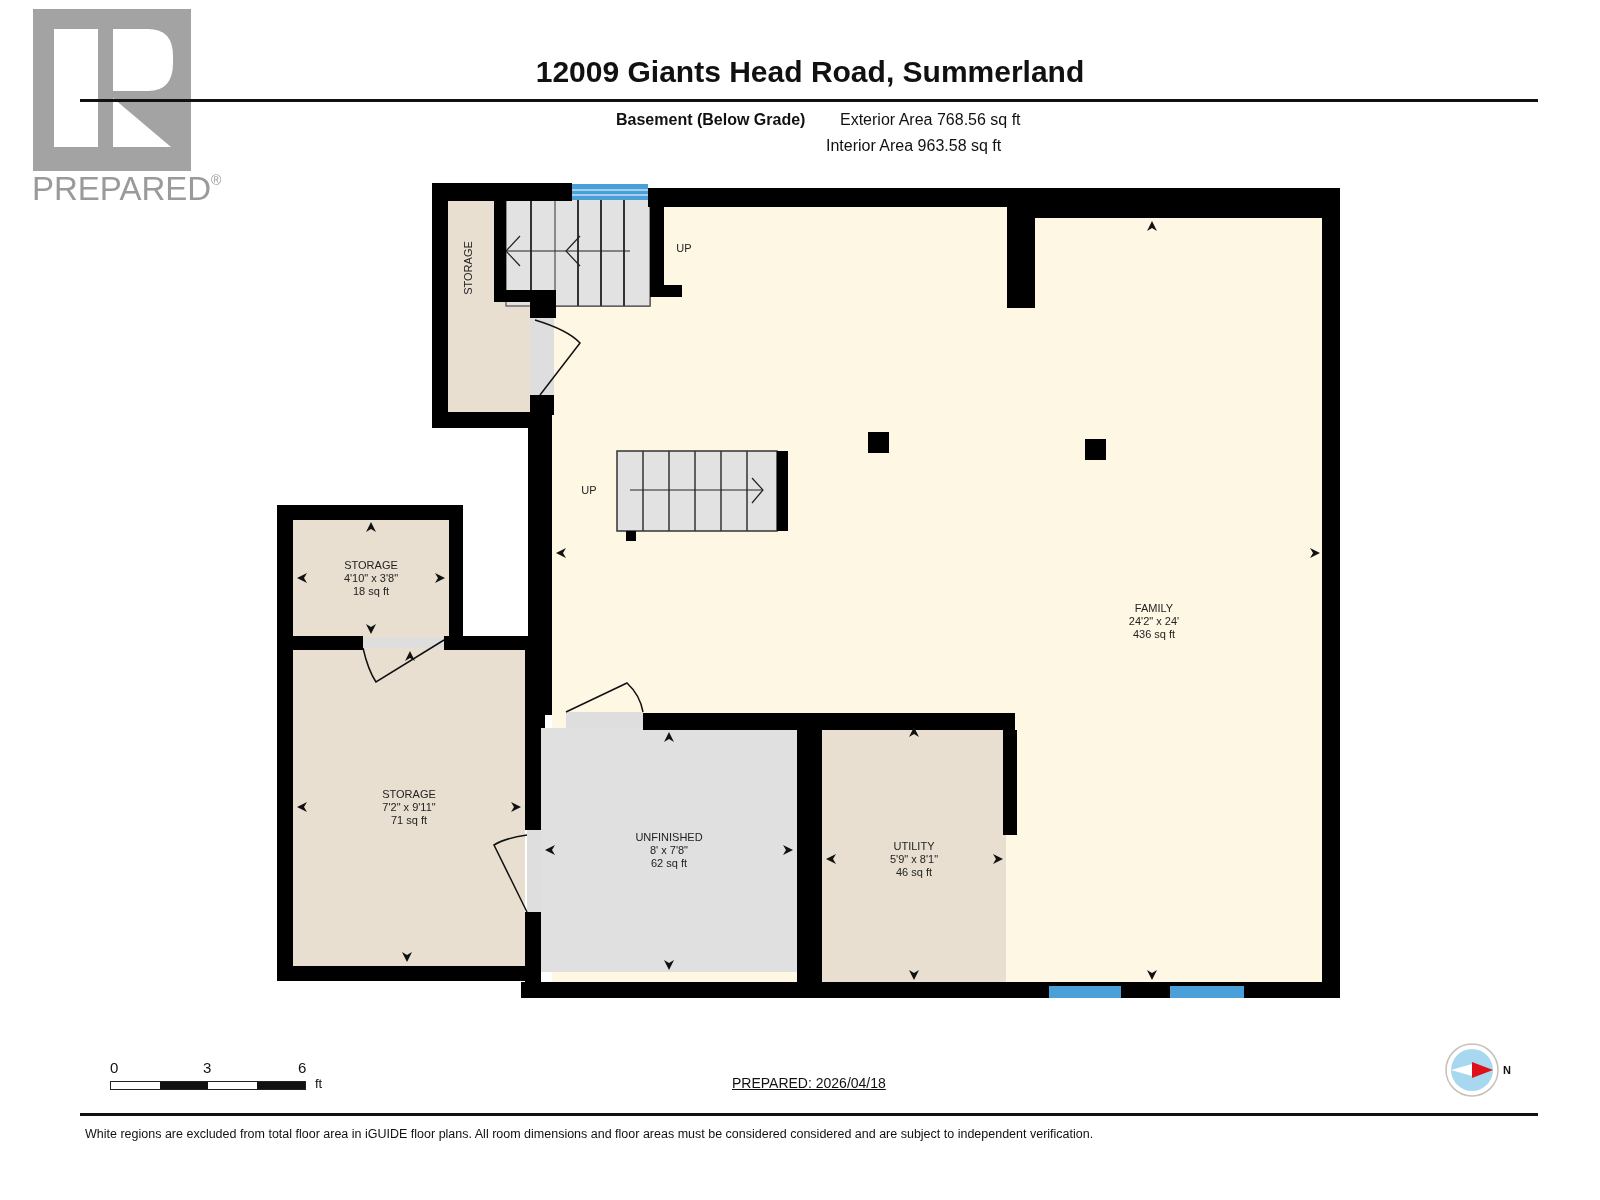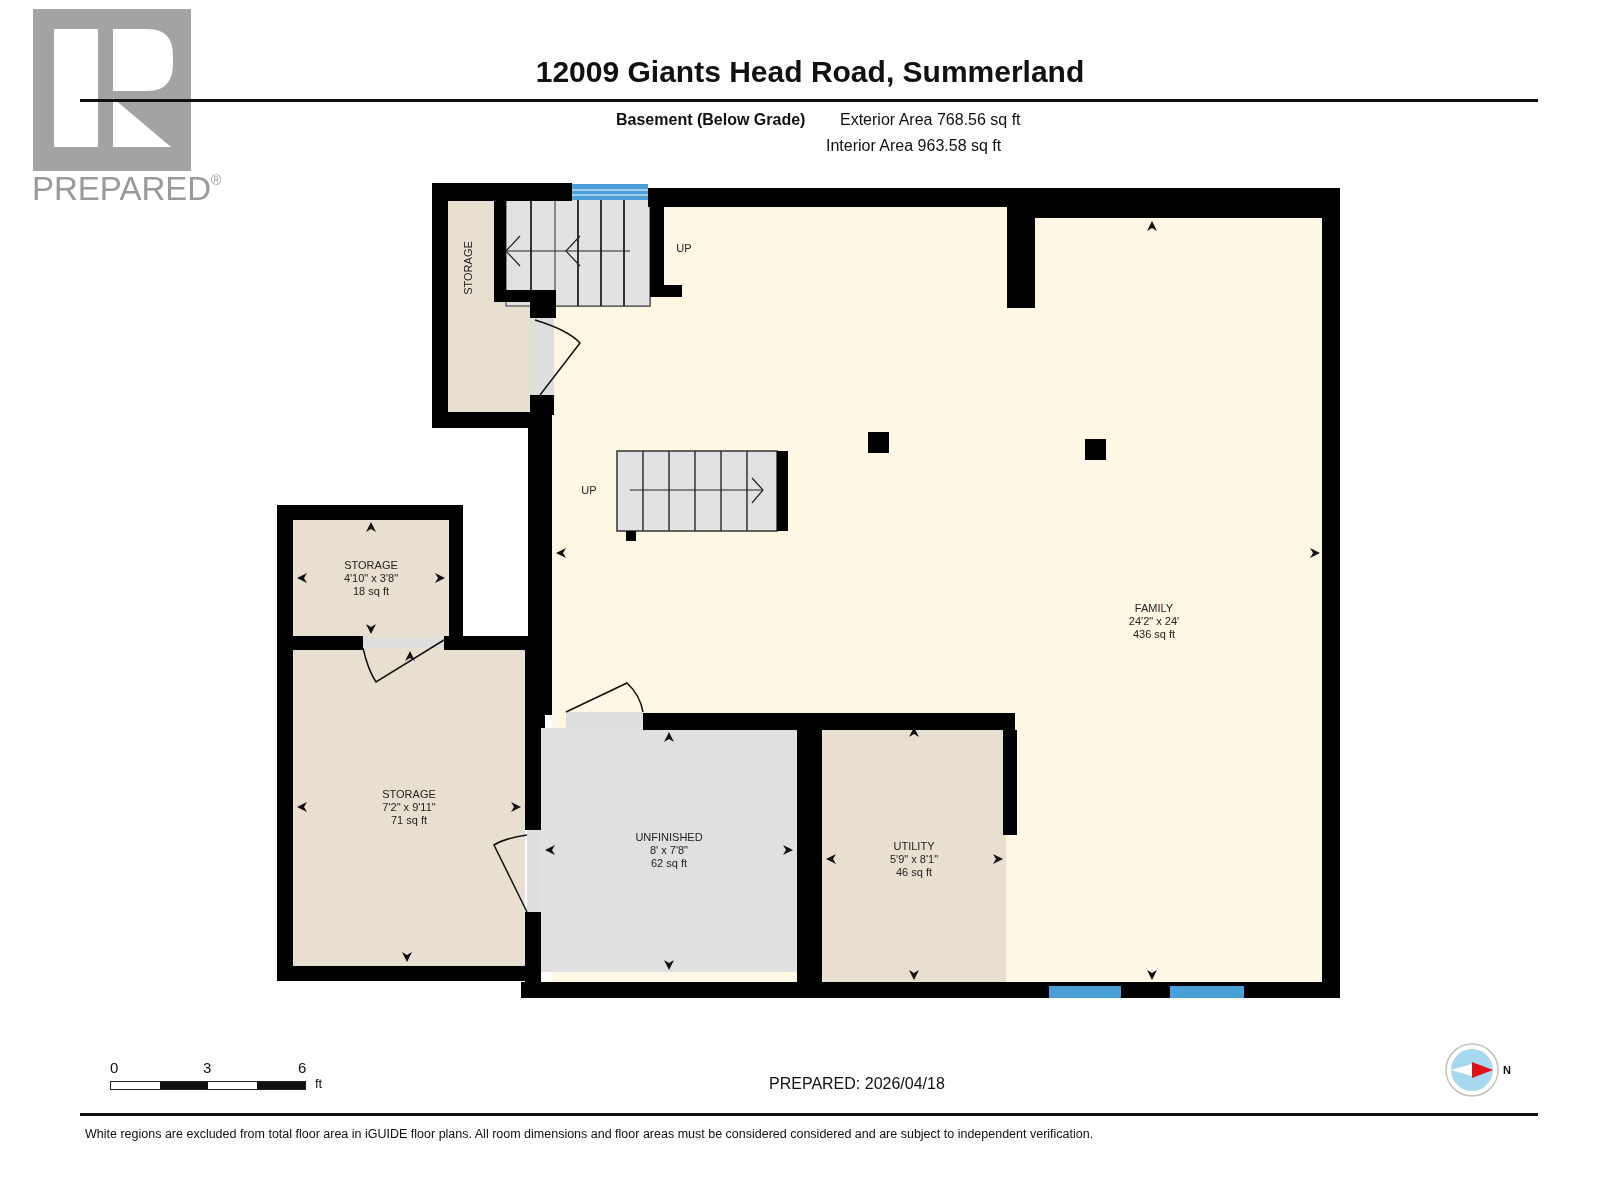--- a/index.html
+++ b/index.html
@@ -8,21 +8,21 @@
   .logo-r { position:absolute; left:0; top:0; }
   .realtor-text { position:absolute; left:32px; top:170px; font-size:33px; color:#9a9a9a; letter-spacing:0px; font-family:"Liberation Sans", sans-serif; }
   .realtor-text sup { font-size:14px; vertical-align:top; position:relative; top:2px; }
   .title { position:absolute; left:0; width:1620px; text-align:center; top:55px; font-size:30px; font-weight:bold; color:#111; }
   .title-rule { position:absolute; left:80px; width:1458px; top:99px; height:3px; background:#111; }
   .floor-label { position:absolute; left:616px; top:111px; font-size:16px; font-weight:bold; }
   .ext-area { position:absolute; left:840px; top:111px; font-size:16px; }
   .int-area { position:absolute; left:826px; top:137px; font-size:16px; }
   svg.plan { position:absolute; left:0; top:0; }
   .room-text { font-family:"Liberation Sans", sans-serif; font-size:11px; fill:#222; text-anchor:middle; }
-  .prepared { position:absolute; left:769px; top:1075px; font-size:16px; }
+  .prepared { position:absolute; left:732px; top:1075px; font-size:14px;text-decoration:underline; }
   .scale { position:absolute; left:110px; top:1059px; }
   .scale .ticks { position:relative; height:18px; font-size:15px; }
   .scale .ticks span { position:absolute; top:0; }
   .scale .bar { position:absolute; top:22px; left:0; width:194px; height:7px; border:1px solid #222; display:flex; }
   .scale .bar div { flex:1; height:7px; }
   .scale .unit { position:absolute; left:205px; top:17px; font-size:13px; }
   .compass { position:absolute; left:1445px; top:1043px; }
   .footer-rule { position:absolute; left:80px; width:1458px; top:1113px; height:3px; background:#111; }
   .disclaimer { position:absolute; left:85px; top:1127px; font-size:12.5px; color:#111; }
 </style>

